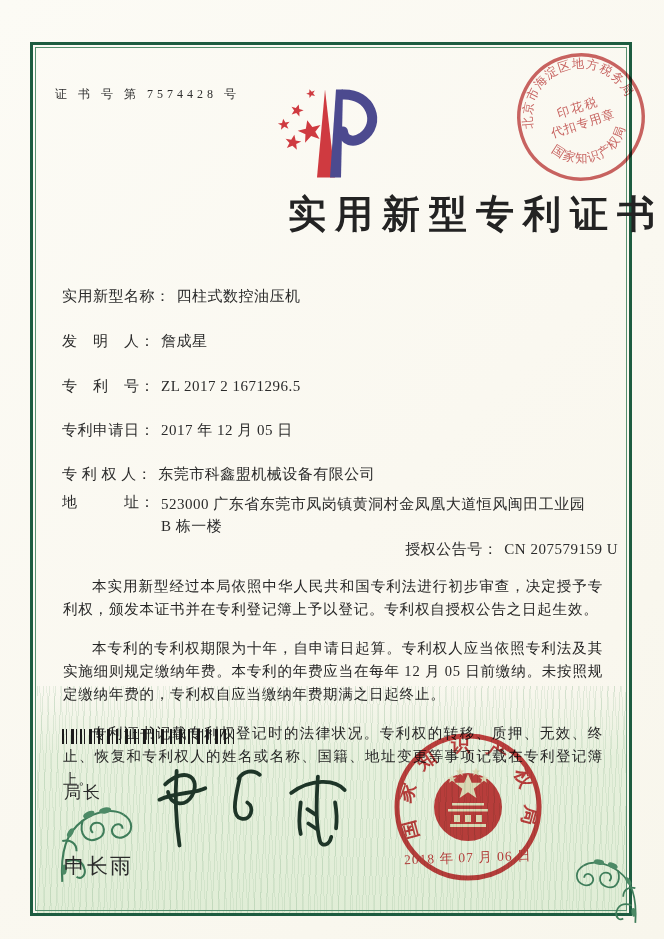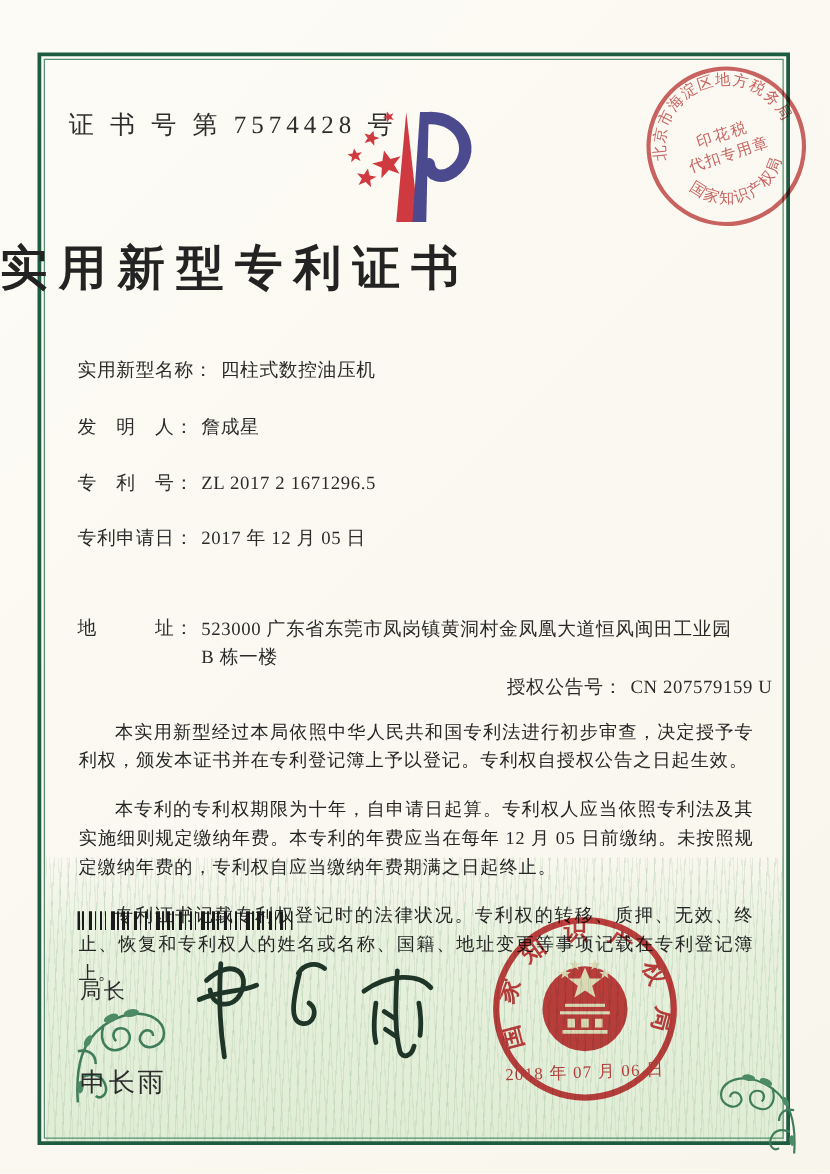--- a/index.html
+++ b/index.html
@@ -18,29 +18,29 @@
   }
   .green-pattern{
     position:absolute;left:37px;top:686px;width:590px;height:227px;z-index:0;
     background:
       repeating-linear-gradient(93deg, rgba(130,175,135,0.20) 0 1px, rgba(0,0,0,0) 1px 6px),
       repeating-linear-gradient(87deg, rgba(130,175,135,0.14) 0 1px, rgba(0,0,0,0) 1px 7px),
       linear-gradient(180deg, rgba(226,238,218,0) 0px, rgba(225,238,215,0.75) 70px, #e0edd6 100%);
   }
   .cert-no{
     position:absolute;left:55px;top:86px;z-index:2;
-    font-size:20px;letter-spacing:4px;color:#2e2e2e;
+    font-size:12px;letter-spacing:4px;color:#2e2e2e;
   }
   .logo{position:absolute;left:272px;top:78px;width:120px;height:108px;z-index:2;}
   .tax-stamp{
     position:absolute;left:512px;top:48px;width:138px;height:138px;z-index:3;
     transform:rotate(-18deg);opacity:0.88;mix-blend-mode:multiply;
   }
   .title{
-    position:absolute;left:0;top:189px;width:100%;text-align:left;z-index:2;
+    position:absolute;left:0;top:189px;width:100%;text-align:right;z-index:2;
     font-size:38px;font-weight:700;letter-spacing:9px;color:#232323;
   }
   .row{position:absolute;left:62px;z-index:2;font-size:15px;letter-spacing:0.5px;white-space:nowrap;}
   .row .lbl{color:#2b2b2b;text-align:center;}
   .row .val{margin-left:6px;color:#2b2b2b;}
   .row-addr .val{
     display:inline-block;width:438px;white-space:normal;vertical-align:top;line-height:22px;
   }
   .row-grant{display:flex;width:556px;}
   .pair2{margin-left:auto;}
@@ -154,20 +154,23 @@
     <span class="lbl">实用新型名称：</span><span class="val">四柱式数控油压机</span>
   </div>
   <div class="row" style="top:332px">
     <span class="lbl">发　明　人：</span><span class="val">詹成星</span>
   </div>
   <div class="row" style="top:377px">
     <span class="lbl">专　利　号：</span><span class="val">ZL 2017 2 1671296.5</span>
   </div>
   <div class="row" style="top:421px">
     <span class="lbl">专利申请日：</span><span class="val">2017 年 12 月 05 日</span>
+  </div>
+  <div class="row" style="top:465px">
+    <span class="lbl">专 利 权 人：</span><span class="val">东莞市科鑫盟机械设备有限公司</span>
   </div>
   <div class="row row-addr" style="top:493px">
     <span class="lbl">地　　　址：</span><span class="val">523000 广东省东莞市凤岗镇黄洞村金凤凰大道恒风闽田工业园 B 栋一楼</span>
   </div>
   <div class="row row-grant" style="top:540px">
     <span class="pair2">
       <span class="lbl">授权公告号：</span><span class="val">CN 207579159 U</span>
     </span>
   </div>
 

